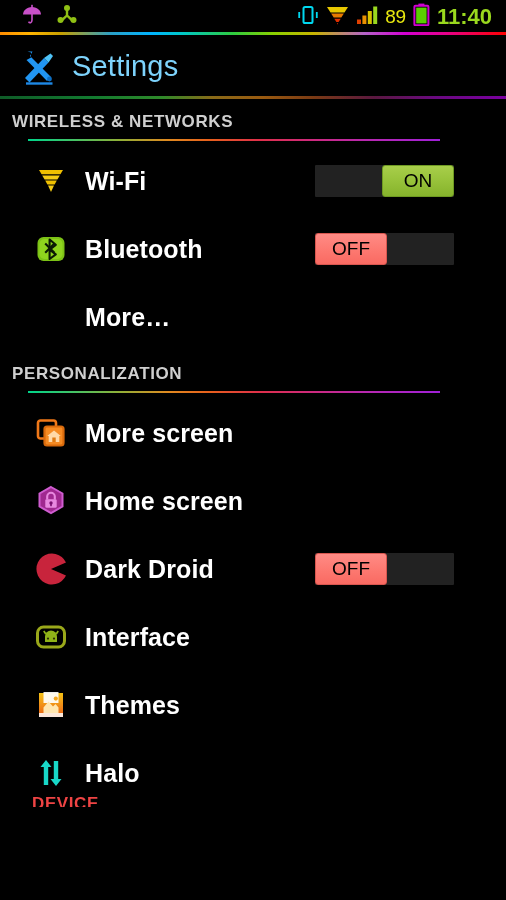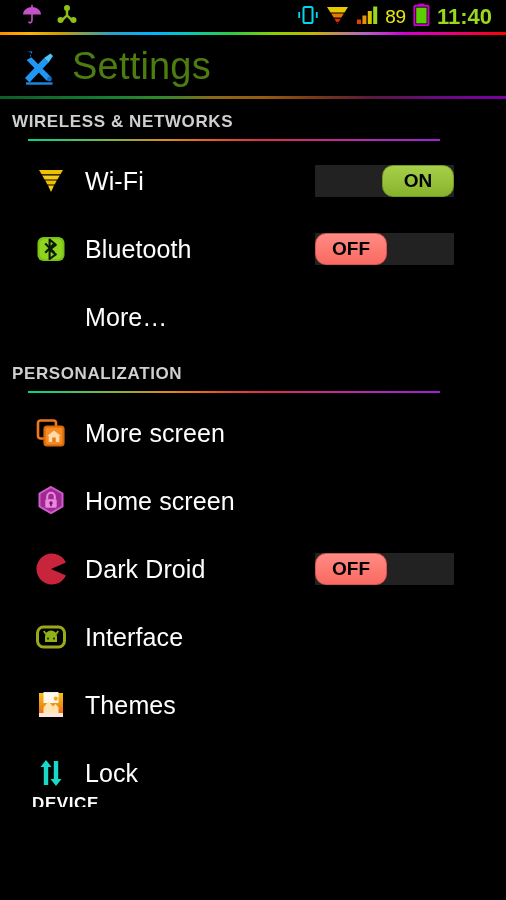--- a/index.html
+++ b/index.html
@@ -86,22 +86,22 @@
     box-sizing: border-box;
   }
   .title-icon {
     width: 42px;
     height: 42px;
     flex: 0 0 42px;
     margin-right: 12px;
     display: block;
   }
   .title-text {
-    color: #4d7c0f;
-    font-size: 38px;
+    color: #7dd3fc;
+    font-size: 29px;
     font-weight: 400;
     letter-spacing: 0.2px;
     line-height: 1;
   }
   .title-rule {
     position: absolute;
     left: 0;
     bottom: 0;
     width: 100%;
     height: 3px;
@@ -155,21 +155,21 @@
     width: 34px;
     height: 34px;
     flex: 0 0 34px;
     margin-right: 17px;
     display: block;
   }
   .row-icon.empty { background: none; }
   .row-label {
     color: #ffffff;
     font-size: 25px;
-    font-weight: 400;
+    font-weight: 700;
     letter-spacing: 0.1px;
     line-height: 1;
     white-space: nowrap;
   }
 
   
   .toggle {
     position: absolute;
     right: 52px;
     top: 50%;
@@ -180,23 +180,23 @@
     display: flex;
     align-items: stretch;
     border-radius: 1px;
   }
   .toggle .knob {
     width: 72px;
     display: flex;
     align-items: center;
     justify-content: center;
     font-size: 19px;
-    font-weight: 700;
+    font-weight: 400;
     color: #000000;
-    border-radius: 11px;
+    border-radius: 3px;
     box-sizing: border-box;
   }
   .toggle.on .knob {
     margin-left: auto;
     background: linear-gradient(to bottom, #a8ce4a 0%, #97c23a 50%, #86b32c 100%);
     border: 1px solid #6f9a22;
   }
   .toggle.off .knob {
     margin-right: auto;
     background: linear-gradient(to bottom, #ff8b85 0%, #fd7a72 50%, #f96a62 100%);
@@ -204,21 +204,21 @@
   }
 
   .cut-header {
     position: absolute;
     left: 32px;
     bottom: 0;
     height: 12px;
     overflow: hidden;
   }
   .cut-header .sh-label {
-    color: #ffffff;
+    color: #ef4444;
     font-size: 17px;
     font-weight: bold;
     letter-spacing: 0.6px;
     line-height: 1;
     display: block;
   }
 </style>
 </head>
 <body>
 
@@ -418,21 +418,21 @@
       <span class="row-label">Themes</span>
     </div>
 
     <div class="row">
       <span class="row-icon">
         <svg width="34" height="34" viewBox="0 0 34 34">
           <path d="M12 4 L17.5 11 L14.2 11 L14.2 29 L9.8 29 L9.8 11 L6.5 11 Z" fill="#18d8c8"></path>
           <path d="M22 30 L27.5 23 L24.2 23 L24.2 5 L19.8 5 L19.8 23 L16.5 23 Z" fill="#18d8c8"></path>
         </svg>
       </span>
-      <span class="row-label">Lock</span>
+      <span class="row-label">Halo</span>
     </div>
 
     <div class="cut-header">
       <span class="sh-label">DEVICE</span>
     </div>
 
   </div>
 </div>
 
 </body></html>

